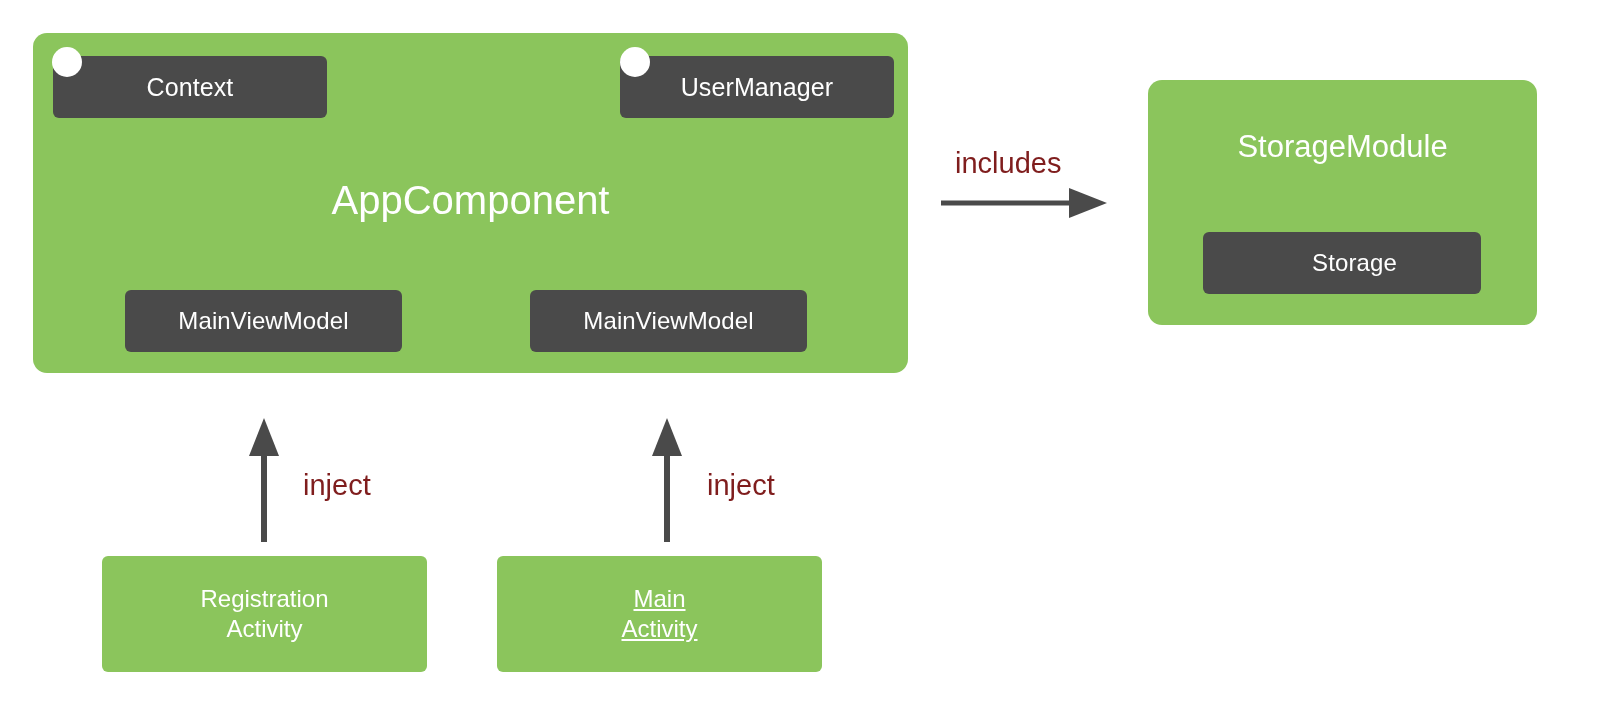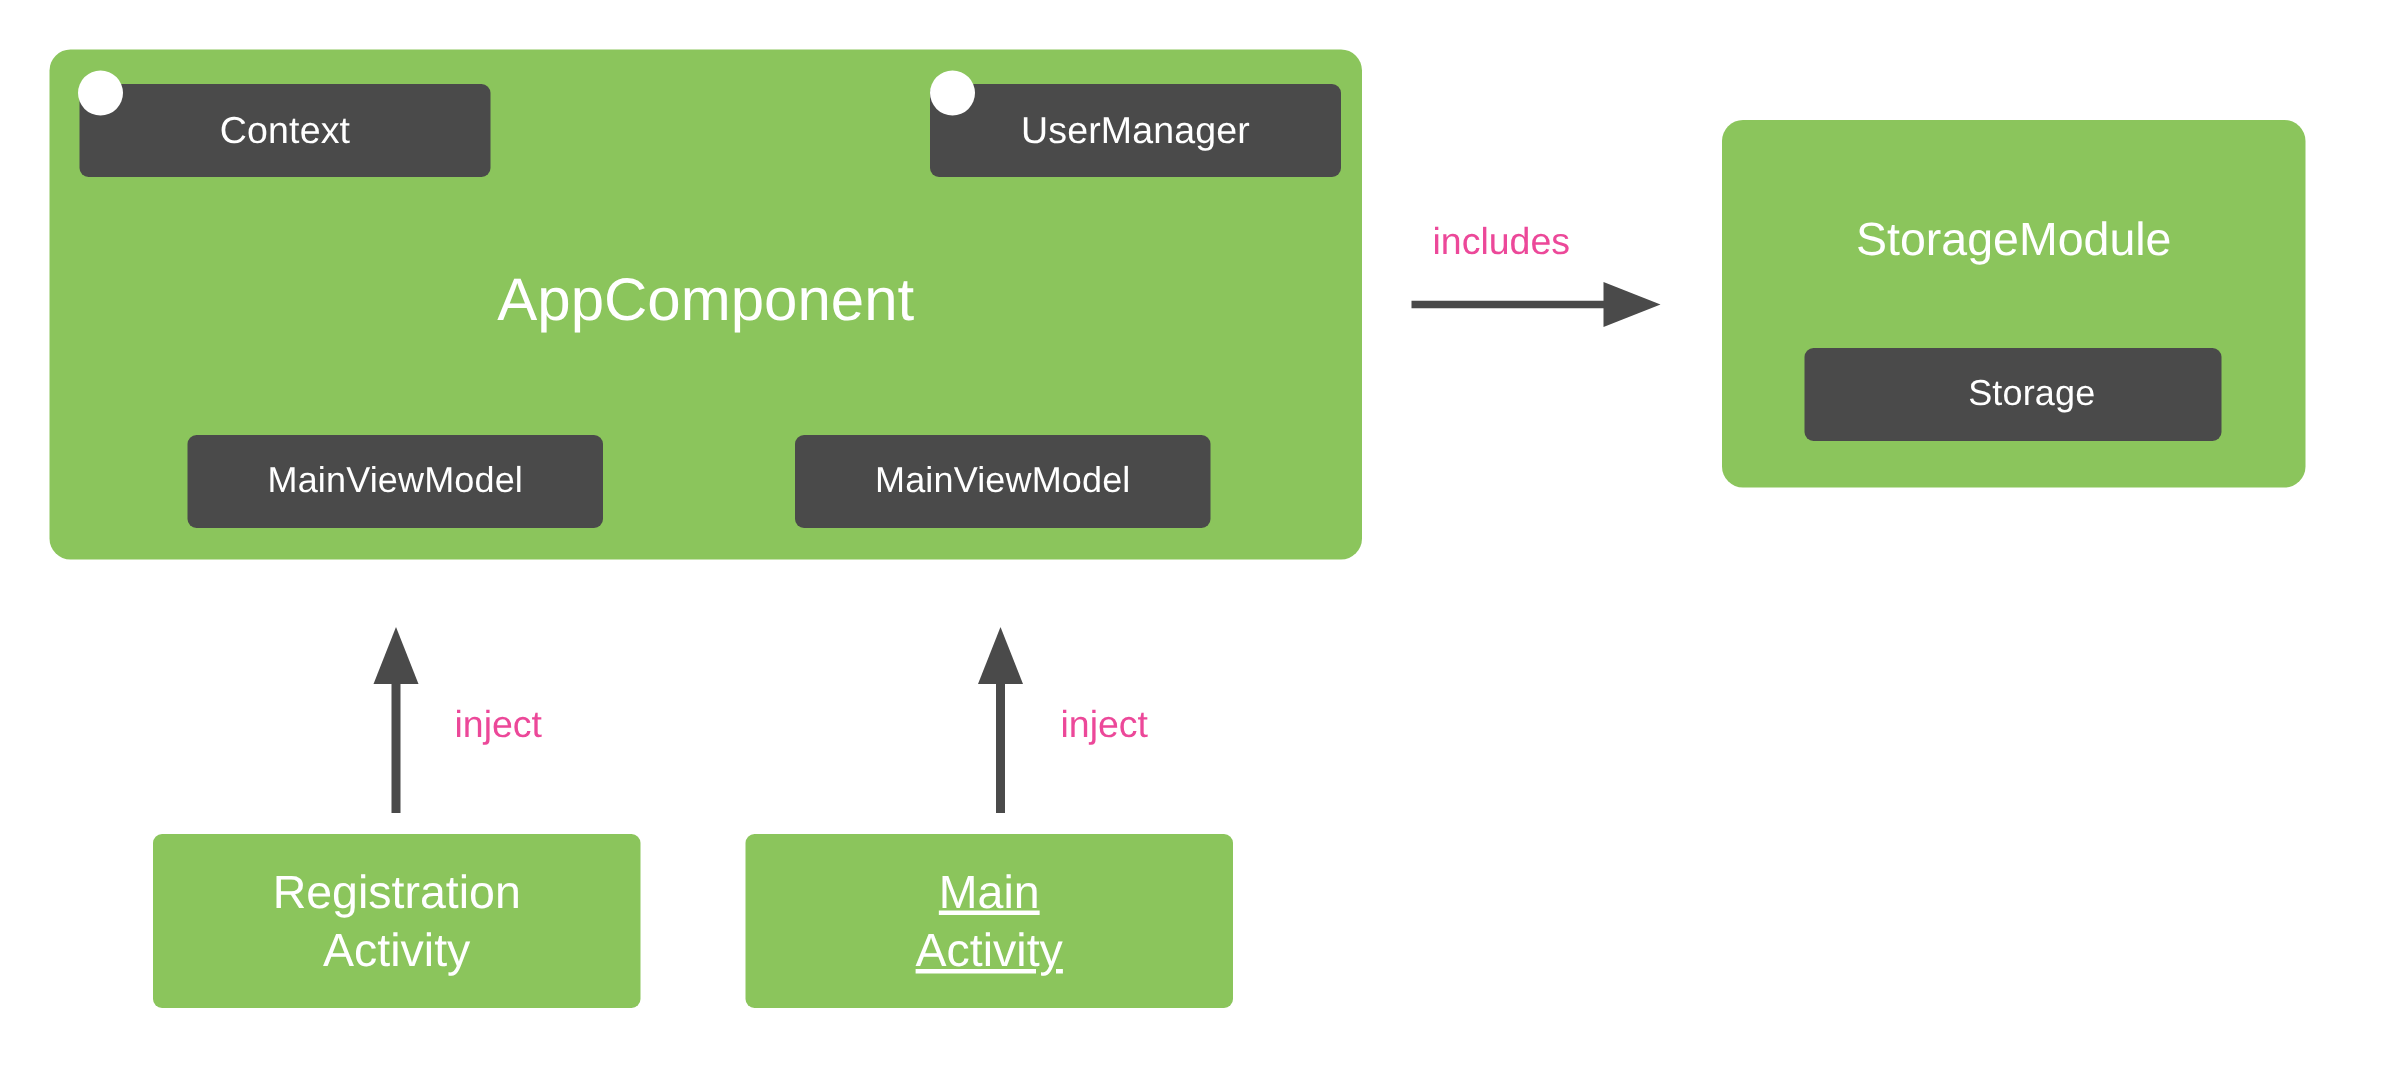--- a/index.html
+++ b/index.html
@@ -83,35 +83,35 @@
   
   .activity-box {
     position: absolute;
     background: #8BC55C;
     border-radius: 6px;
     color: #ffffff;
     display: flex;
     flex-direction: column;
     align-items: center;
     justify-content: center;
-    font-size: 31px;
+    font-size: 24px;
     line-height: 1.27;
     text-align: center;
     box-sizing: border-box;
   }
 
   
   .arrow-svg {
     position: absolute;
     overflow: visible;
   }
   .edge-label {
     position: absolute;
-    color: #ec4899;
-    font-size: 25px;
+    color: #7f1d1d;
+    font-size: 29px;
     white-space: nowrap;
   }
 </style>
 </head>
 <body>
 
 <div id="canvas">
 
   <div class="green-card" style="left:33px; top:33px; width:875px; height:340px;">
   </div>
@@ -144,21 +144,21 @@
     <span>includes</span>
   </div>
 
   <svg class="arrow-svg" style="left:941px; top:186px;" width="166" height="34" viewBox="0 0 166 34">
     <line x1="0" y1="17" x2="132" y2="17" stroke="#4A4A4A" stroke-width="5"></line>
     <polygon points="128,2 166,17 128,32" fill="#4A4A4A"></polygon>
   </svg>
 
   <div class="module-card" style="left:1148px; top:80px; width:389px; height:245px;">
 
-    <div class="module-title" style="top:62px;">
+    <div class="module-title" style="top:49px;">
       <span>StorageModule</span>
     </div>
 
     <div class="dark-chip small" style="left:55px; top:152px; width:278px; height:62px;padding-left:25px;">
       <span>Storage</span>
     </div>
   </div>
 
   <svg class="arrow-svg" style="left:249px; top:418px;" width="30" height="124" viewBox="0 0 30 124">
     <line x1="15" y1="124" x2="15" y2="34" stroke="#4A4A4A" stroke-width="6"></line>

